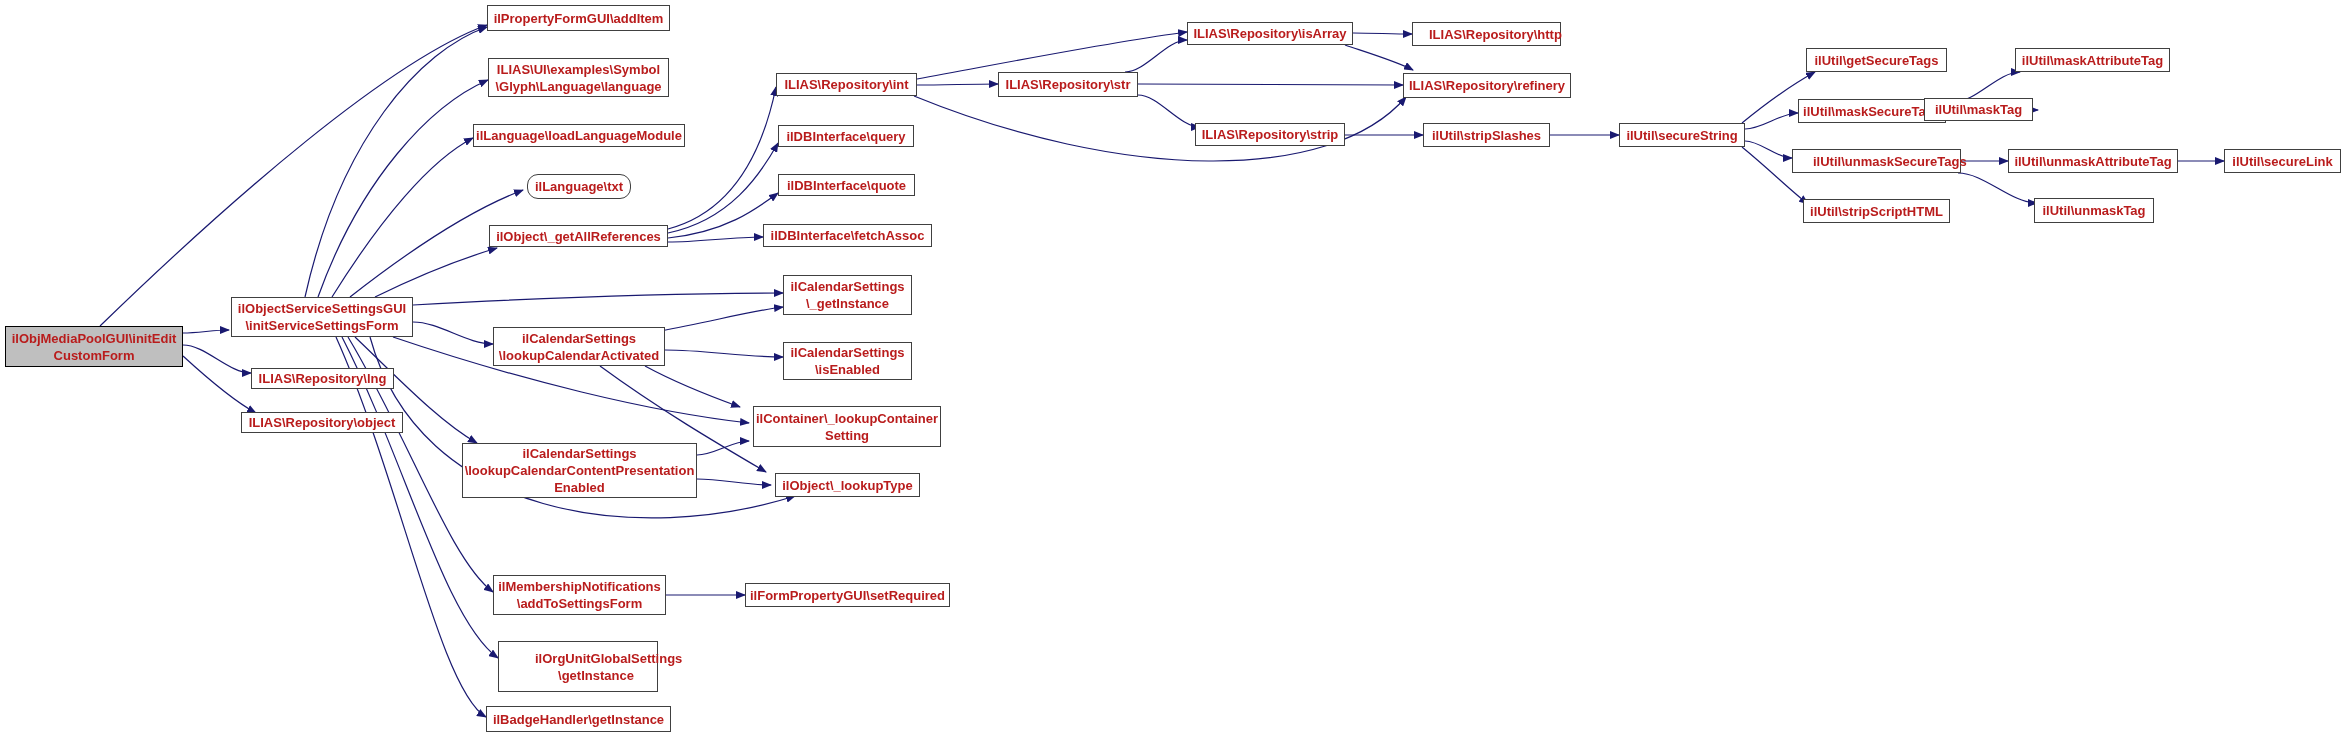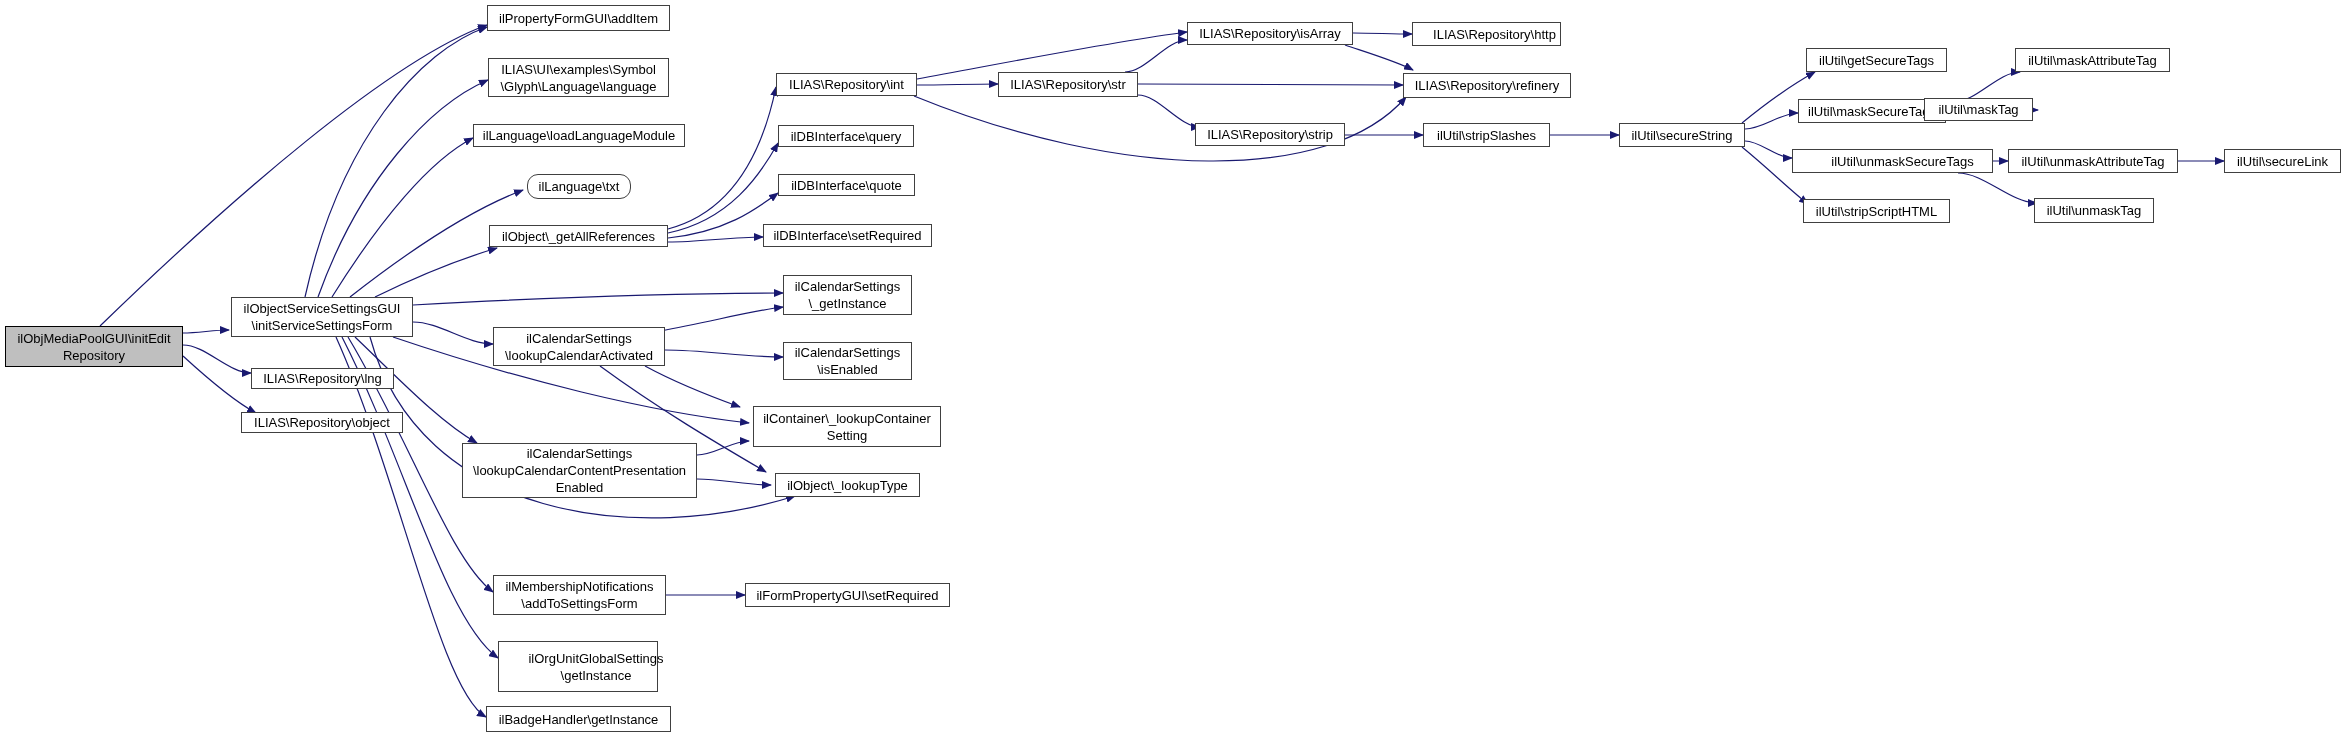--- a/index.html
+++ b/index.html
@@ -10,30 +10,30 @@
     background: #ffffff;
     font-family: "Liberation Sans", sans-serif;
     overflow: hidden;
   }
   #edge-layer { position: absolute; left: 0; top: 0; }
   .node {
     position: absolute;
     box-sizing: border-box;
     border: 1px solid #404040;
     background: #ffffff;
-    color: #000000;
+    color: #b91c1c;
     font-size: 13px;
     line-height: 17px;
     display: flex;
     flex-direction: column;
     justify-content: center;
-    align-items: center;
     text-align: center;
     white-space: nowrap;
     cursor: pointer;
+    font-weight: bold;
   }
   .node.root {
     background: #bfbfbf;
     border-color: #000000;
   }
   .edge { fill: none; stroke-width: 1.2px; }
 </style>
 </head>
 <body>
 
@@ -90,21 +90,21 @@
         <path d="M1954,102 C1976,102 1998,72 2020,72" class="edge" stroke="#191970" marker-end="url(#arrowhead)"></path>
         <path d="M1954,110 C1982,110 2010,110 2038,110" class="edge" stroke="#191970" marker-end="url(#arrowhead)"></path>
         <path d="M1961,161 C1976.6666666666667,161 1992.3333333333333,161 2008,161" class="edge" stroke="#191970" marker-end="url(#arrowhead)"></path>
         <path d="M1958,173 C1984.3333333333333,173 2010.6666666666667,203 2037,203" class="edge" stroke="#191970" marker-end="url(#arrowhead)"></path>
         <path d="M2178,161 C2193.3333333333335,161 2208.6666666666665,161 2224,161" class="edge" stroke="#191970" marker-end="url(#arrowhead)"></path>
       </g>
   </svg>
   <div id="nodes">
       <div class="node root" style="left: 5px; top: 326px; width: 178px; height: 41px;">
         <span>ilObjMediaPoolGUI\initEdit</span>
-        <span>Repository</span>
+        <span>CustomForm</span>
       </div>
       <div class="node" style="left: 487px; top: 5px; width: 183px; height: 26px;">
         <span>ilPropertyFormGUI\addItem</span>
       </div>
       <div class="node" style="left: 488px; top: 58px; width: 181px; height: 39px;">
         <span>ILIAS\UI\examples\Symbol</span>
         <span>\Glyph\Language\language</span>
       </div>
       <div class="node" style="left: 473px; top: 124px; width: 212px; height: 23px;">
         <span>ilLanguage\loadLanguageModule</span>
@@ -148,21 +148,21 @@
       <div class="node" style="left: 776px; top: 73px; width: 141px; height: 23px;">
         <span>ILIAS\Repository\int</span>
       </div>
       <div class="node" style="left: 778px; top: 125px; width: 136px; height: 22px;">
         <span>ilDBInterface\query</span>
       </div>
       <div class="node" style="left: 778px; top: 174px; width: 137px; height: 22px;">
         <span>ilDBInterface\quote</span>
       </div>
       <div class="node" style="left: 763px; top: 224px; width: 169px; height: 23px;">
-        <span>ilDBInterface\setRequired</span>
+        <span>ilDBInterface\fetchAssoc</span>
       </div>
       <div class="node" style="left: 783px; top: 275px; width: 129px; height: 40px;">
         <span>ilCalendarSettings</span>
         <span>\_getInstance</span>
       </div>
       <div class="node" style="left: 783px; top: 342px; width: 129px; height: 38px;">
         <span>ilCalendarSettings</span>
         <span>\isEnabled</span>
       </div>
       <div class="node" style="left: 753px; top: 406px; width: 188px; height: 41px;">
@@ -195,21 +195,21 @@
       </div>
       <div class="node" style="left: 1619px; top: 123px; width: 126px; height: 24px;">
         <span>ilUtil\secureString</span>
       </div>
       <div class="node" style="left: 1806px; top: 48px; width: 141px; height: 24px;">
         <span>ilUtil\getSecureTags</span>
       </div>
       <div class="node" style="left: 1798px; top: 99px; width: 148px; height: 24px;">
         <span>ilUtil\maskSecureTags</span>
       </div>
-      <div class="node" style="left: 1792px; top: 149px; width: 201px; height: 24px; padding-left: 20px;">
+      <div class="node" style="left: 1792px; top: 149px; width: 169px; height: 24px; padding-left: 20px;">
         <span>ilUtil\unmaskSecureTags</span>
       </div>
       <div class="node" style="left: 1803px; top: 199px; width: 147px; height: 24px;">
         <span>ilUtil\stripScriptHTML</span>
       </div>
       <div class="node" style="left: 2015px; top: 48px; width: 155px; height: 24px;">
         <span>ilUtil\maskAttributeTag</span>
       </div>
       <div class="node" style="left: 1924px; top: 98px; width: 109px; height: 23px;">
         <span>ilUtil\maskTag</span>

